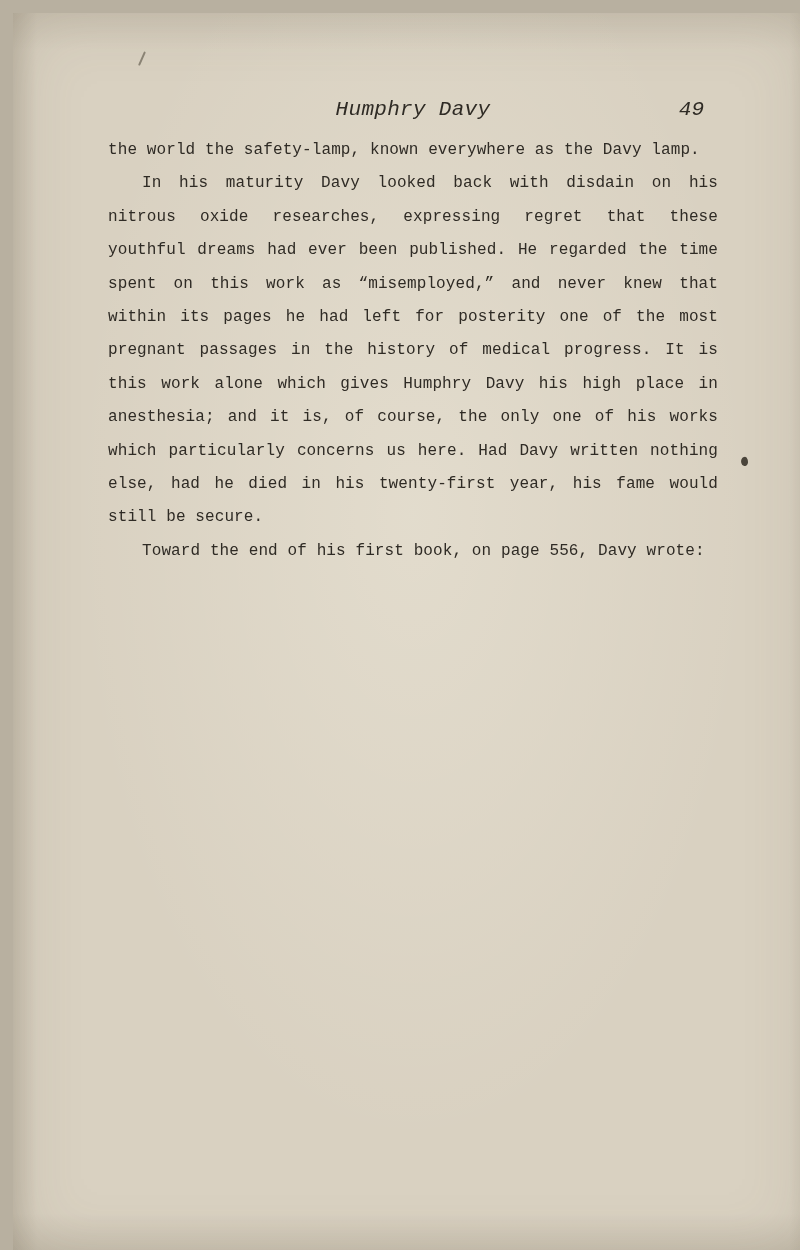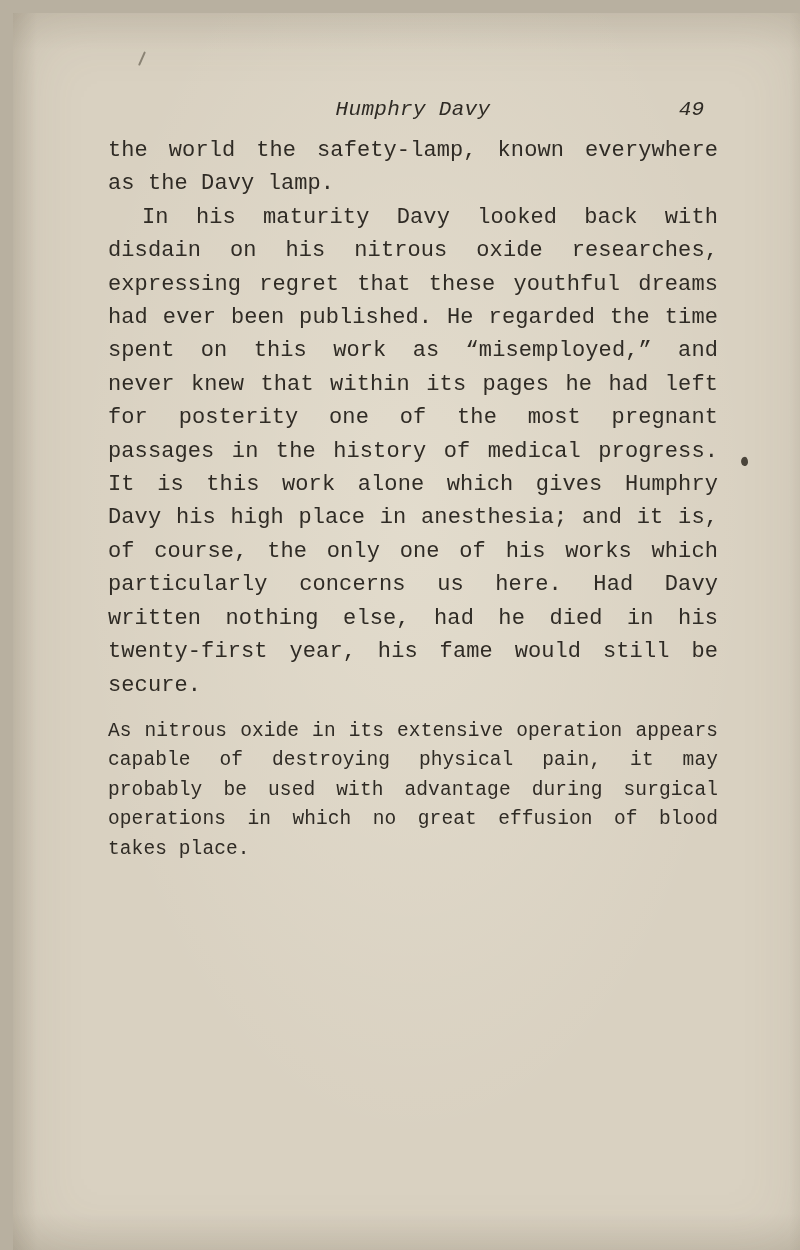--- a/index.html
+++ b/index.html
@@ -48,21 +48,21 @@
   }
 
   .text-block {
     position: absolute;
     top: 121px;
     left: 95px;
     width: 610px;
   }
   .para {
     margin: 0;
-    font-size: 22px;
+    font-size: 16px;
     line-height: 33.4px;
     text-align: justify;
     letter-spacing: 0.1px;
   }
   .para.indent {
     text-indent: 34px;
   }
   .para.quote {
     margin: 15px 0 14px 0;
     font-size: 19.5px;
@@ -100,16 +100,16 @@
   <div class="ink-speck"></div>
 
   <div class="running-header">
     <span class="header-title">Humphry Davy</span>
     <span class="page-number">49</span>
   </div>
 
   <div class="text-block">
     <p class="para">the world the safety-lamp, known everywhere as the Davy lamp.</p>
     <p class="para indent">In his maturity Davy looked back with disdain on his nitrous oxide researches, expressing regret that these youthful dreams had ever been published. He regarded the time spent on this work as “misemployed,” and never knew that within its pages he had left for posterity one of the most pregnant passages in the history of medical progress. It is this work alone which gives Humphry Davy his high place in anesthesia; and it is, of course, the only one of his works which particularly concerns us here. Had Davy written nothing else, had he died in his twenty-first year, his fame would still be secure.</p>
-    <p class="para quote">As nitrous oxide in its extensive operation appears capable of destroying physical pain, it may probably be used with advantage during surgical operations in which no great effusion of blood takes place.</p>
+    <p class="para indent">Toward the end of his first book, on page 556, Davy wrote:</p>
   </div>
 
 </div>
 
 </body></html>

